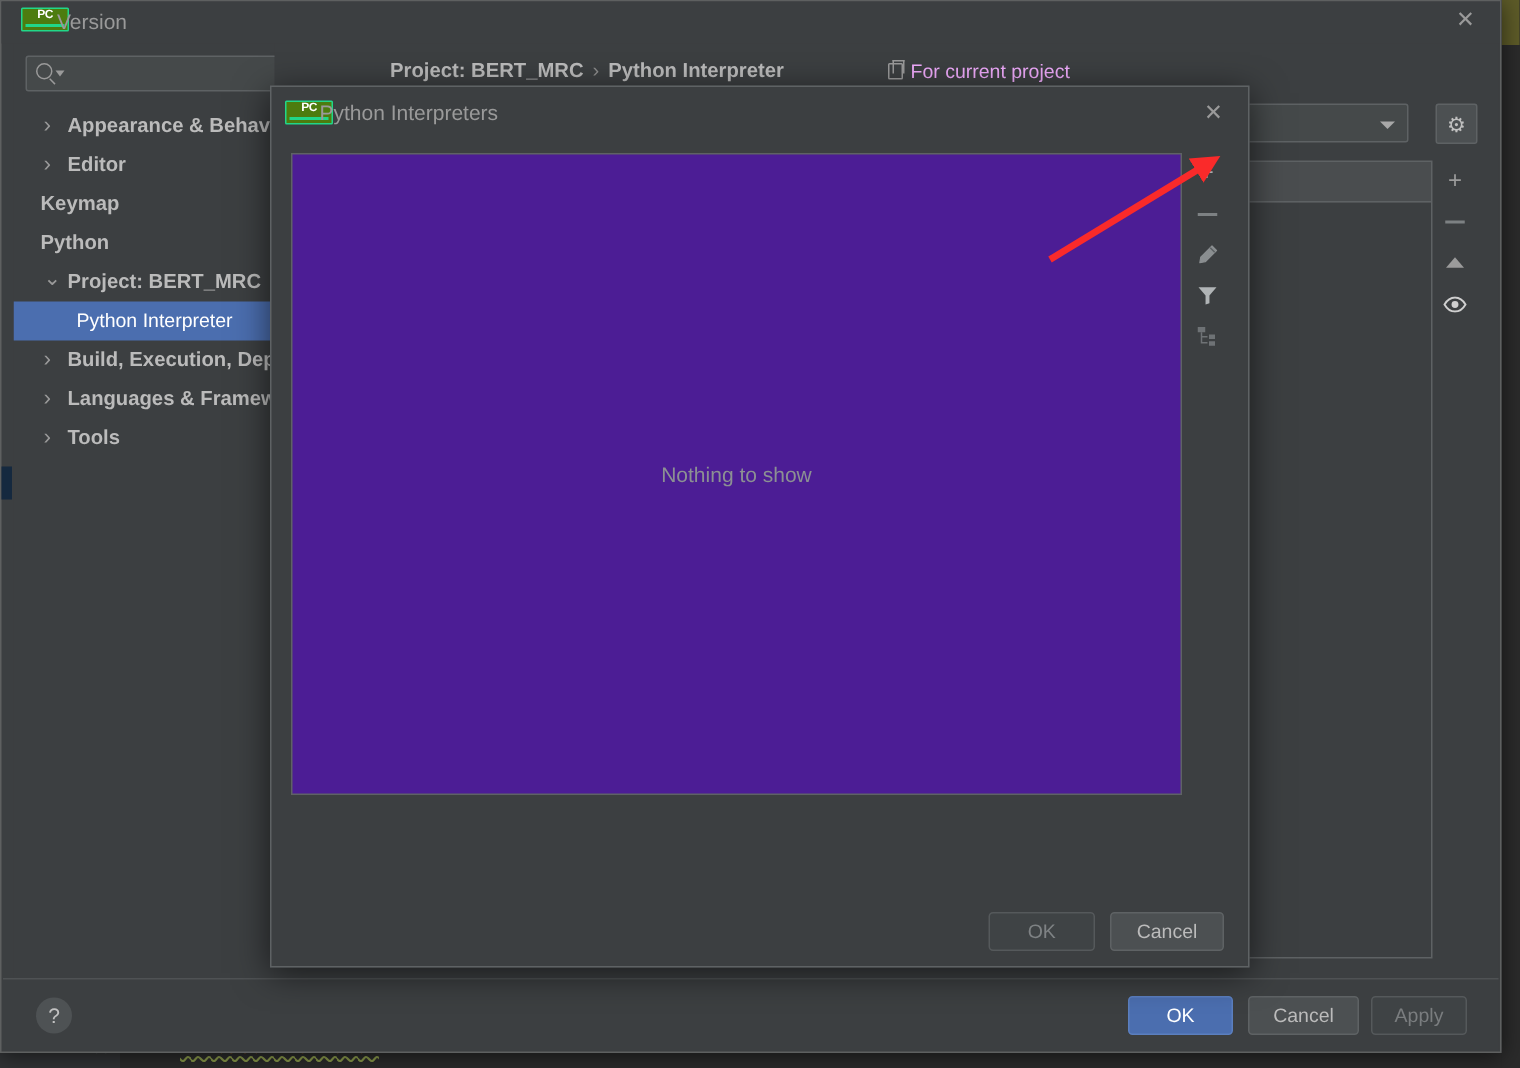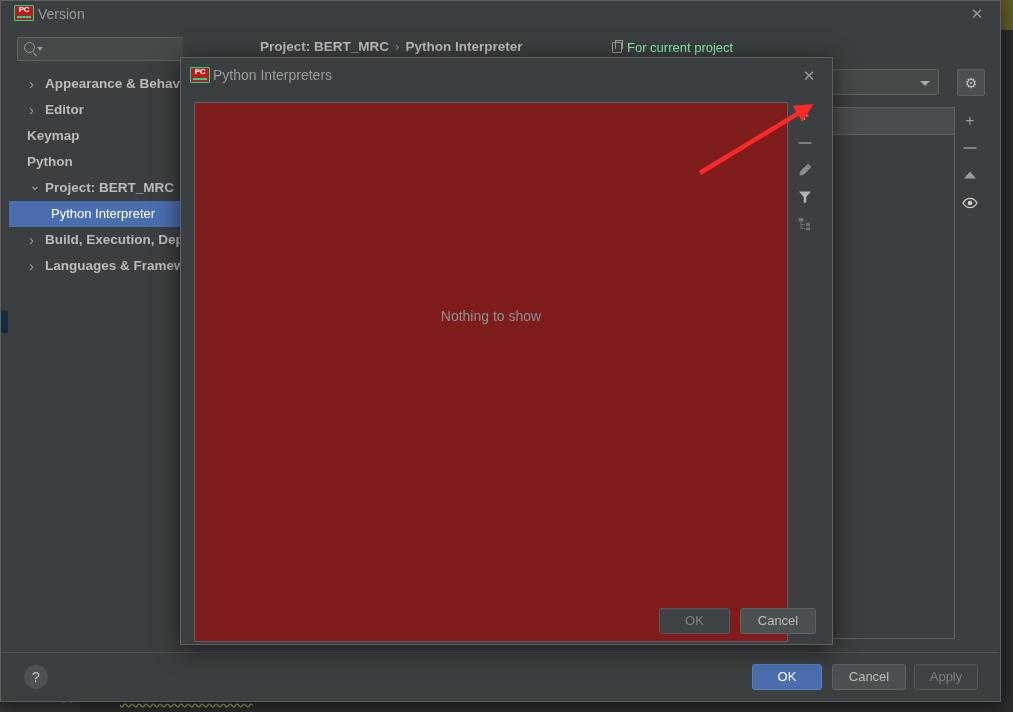--- a/index.html
+++ b/index.html
@@ -74,22 +74,22 @@
     border: 1px solid #5e6060;
     box-sizing: border-box;
     box-shadow: 0 2px 14px rgba(0,0,0,.55);
   }
   #settings-titlebar {
     position: relative;
     height: 28px;
     background: #3c3f41;
   }
   .pc-icon {
-    width: 20px; height: 16px;
-    background: #b91c1c;
+    width: 32px; height: 16px;
+    background: #4d7c0f;
     border: 1.5px solid #21d789;
     box-sizing: border-box;
     position: relative;
     display: inline-block;
     vertical-align: middle;
     border-radius: 1px;
   }
   .pc-icon .pc-text {
     position: absolute;
     top: -1px; left: 0; right: 0;
@@ -230,22 +230,22 @@
     position: absolute;
     left: 76px; top: 10px;
     font-size: 13.5px;
     white-space: nowrap;
     text-align: right;
   }
   #breadcrumb .crumb { font-weight: bold; color: #bbbbbb; }
   #breadcrumb .sep { color: #8d8d8d; margin: 0 6px; font-weight: normal; }
   #for-current {
     position: absolute;
-    left: 408px; top: 11px;
-    color: #86efac;
+    left: 388px; top: 11px;
+    color: #f0abfc;
     font-size: 13px;
     white-space: nowrap;
     padding-left: 20px;
   }
   #for-current .copy-ico {
     display: inline-block;
     width: 10px; height: 11px;
     border: 1px solid #9a9a9a;
     box-sizing: border-box;
     position: relative;
@@ -410,22 +410,22 @@
     text-align: center;
     line-height: 18px;
     font-size: 15px;
     color: #9a9a9a;
     cursor: pointer;
   }
   #modal-list {
     position: absolute;
     left: 13px; top: 44px;
     width: 594px;
-    height: 540px;
-    background: #7f1d1d;
+    height: 428px;
+    background: #4c1d95;
     border: 1px solid #5e6264;
     box-sizing: border-box;
   }
   #nothing-to-show {
     position: absolute;
     left: 0; right: 0;
     top: 205px;
     text-align: center;
     color: #8c9093;
     font-size: 14px;
@@ -556,20 +556,21 @@
     </div>
     <div id="tree">
         <div class="tree-row bold has-arrow"><span class="arrow right"></span><span>Appearance &amp; Behavior</span></div>
         <div class="tree-row bold has-arrow"><span class="arrow right"></span><span>Editor</span></div>
         <div class="tree-row bold"><span>Keymap</span></div>
         <div class="tree-row bold"><span>Python</span></div>
         <div class="tree-row bold has-arrow"><span class="arrow down"></span><span>Project: BERT_MRC</span></div>
         <div class="tree-row child selected"><span>Python Interpreter</span></div>
         <div class="tree-row bold has-arrow"><span class="arrow right"></span><span>Build, Execution, Deployment</span></div>
         <div class="tree-row bold has-arrow"><span class="arrow right"></span><span>Languages &amp; Frameworks</span></div>
+        <div class="tree-row bold has-arrow"><span class="arrow right"></span><span>Tools</span></div>
       </div>
   </div>
 
   <div id="left-edge-marker"></div>
 
   <div id="content-pane">
     <div id="breadcrumb">
       <span class="crumb">Project: BERT_MRC</span><span class="sep">›</span><span class="crumb">Python Interpreter</span>
     </div>
     <div id="for-current">

